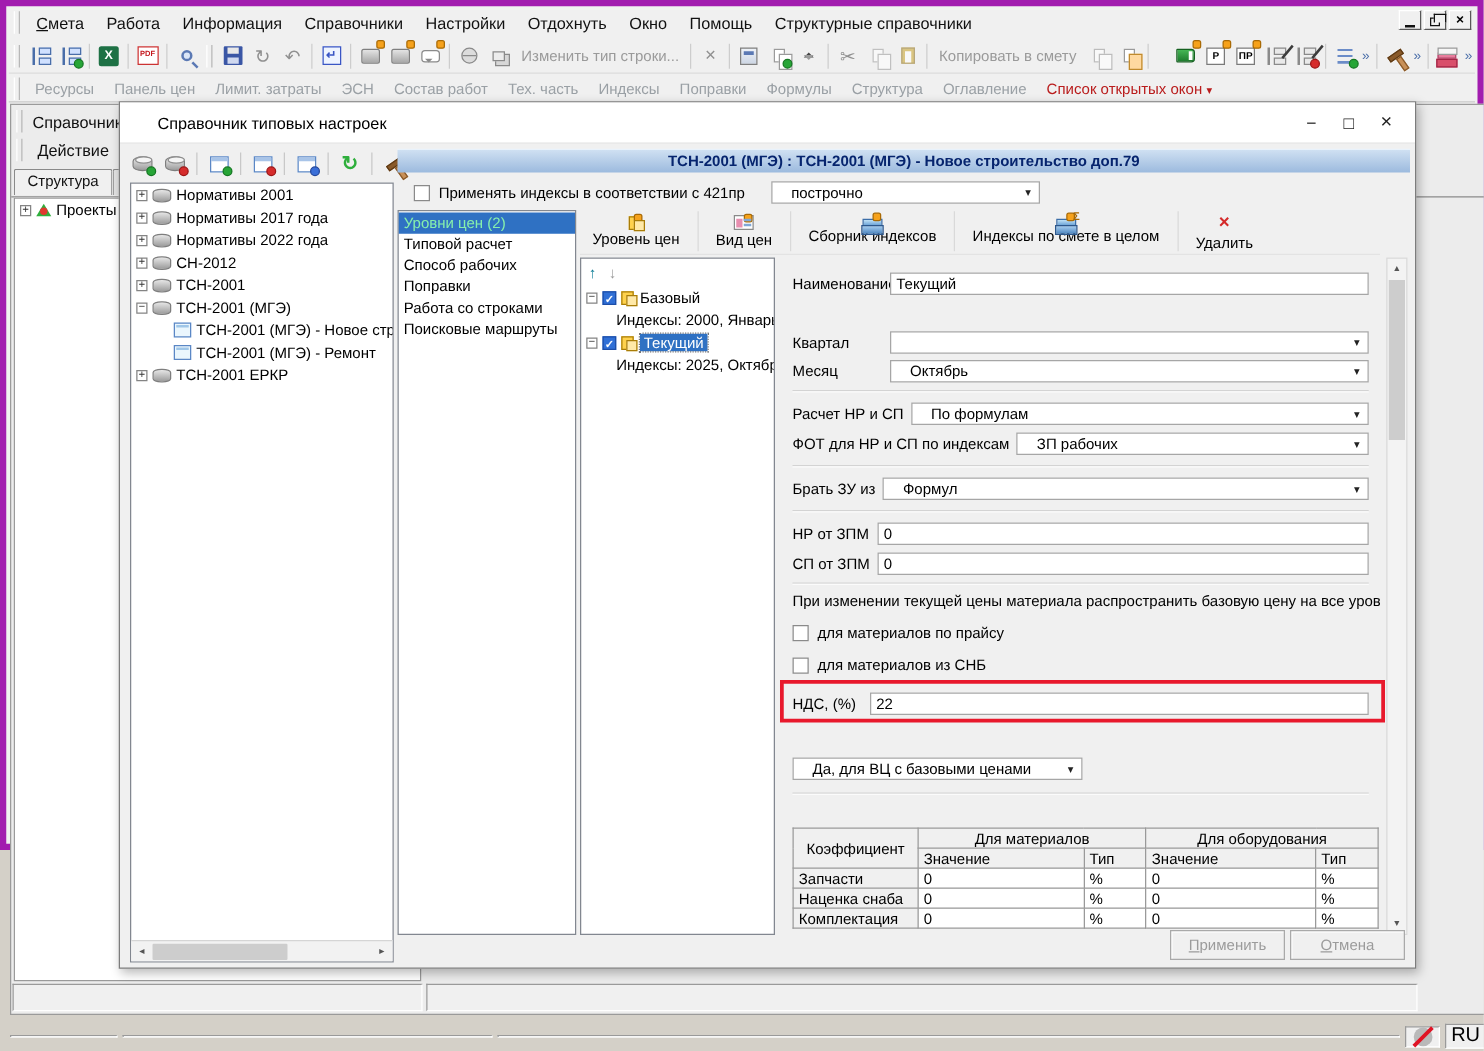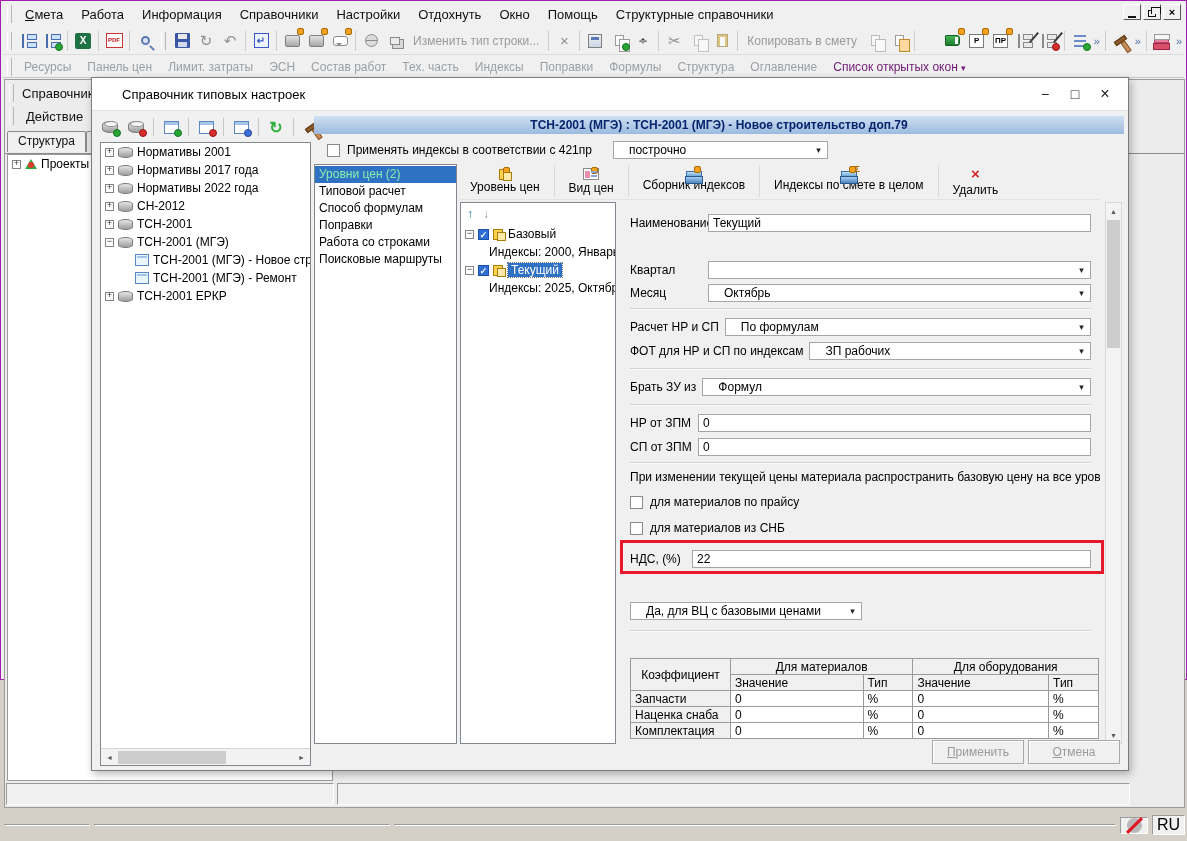--- a/index.html
+++ b/index.html
@@ -1,35 +1,35 @@
 <!DOCTYPE html>
 <html><head>
 <meta charset="utf-8">
 <style>
 *{box-sizing:border-box;margin:0;padding:0}
 body{font-family:"Liberation Sans",sans-serif;background:#d4d0c8;width:1187px;height:841px;overflow:hidden}
-.screen{position:relative;width:1187px;height:680px;background:#f0f0f0;border:1px solid #a21caf}
+.screen{position:relative;width:1187px;height:680px;background:#f0f0f0;border:5px solid #a21caf}
 
 .menubar{position:absolute;left:2px;top:2px;right:60px;height:22px;display:flex;align-items:center;font-size:13px;color:#111}
 .mi{padding:3px 9px;white-space:nowrap;display:inline-block}
 .ul::first-letter{text-decoration:underline}
 .grip{width:5px;height:18px;border-left:1px solid #fff;border-right:1px solid #b7b7b7;margin:0 4px;flex:none}
 .winctl{position:absolute;top:3px;right:5px;display:flex;gap:2px}
 .wbtn{width:18px;height:16px;background:#f0f0f0;border:1px solid;border-color:#fff #585858 #585858 #fff;display:flex;align-items:center;justify-content:center;font:bold 11px/11px "Liberation Sans",sans-serif}
 .ming{width:8px;height:2px;background:#111;margin-top:9px}
 .restg{width:8px;height:7px;border:1px solid #111;position:relative;margin-top:2px}
 .restg::before{content:'';position:absolute;left:2px;top:-4px;width:8px;height:6px;border:1px solid #111;border-bottom:none;background:#f0f0f0}
 .toolbar{position:absolute;left:2px;top:26px;right:2px;height:28px;display:flex;align-items:center;font-size:12px;border-bottom:1px solid #dcdcdc}
 .ti{width:24px;height:22px;display:flex;align-items:center;justify-content:center;position:relative;flex:none}
 .sep{width:1px;height:20px;background:#cdcdcd;margin:0 3px;flex:none}
 .glab{color:#9a9a9a;padding:0 6px;white-space:nowrap}
 .chev{color:#4a6ea9;font-size:11px;padding:0 2px}
 .panelbar{position:absolute;left:2px;top:55px;right:2px;height:22px;display:flex;align-items:center;font-size:12px;border-bottom:1px solid #c9c9c9}
 .pi{color:#9aa0a5;padding:2px 8px;white-space:nowrap}
-.pi.on{color:#701a75}
+.pi.on{color:#b91c1c}
 
 .badge{position:absolute;width:8px;height:8px;border-radius:50%;color:#fff;font:bold 7px/8px "Liberation Sans",sans-serif;text-align:center;right:1px;bottom:1px}
 .badge.add{background:#27a537;border:1px solid #157722}
 .badge.rem{background:#d62c2c;border:1px solid #9c1717}
 .badge.blu{background:#3a6fd8;border:1px solid #23479c}
 .gear{position:absolute;width:7px;height:7px;background:#f6a21c;border:1px solid #a96a05;border-radius:2px;right:0;top:-2px}
 .i-tree{width:13px;height:14px;border-left:2px solid #4a6ea9;position:relative}
 .i-tree::before,.i-tree::after{content:'';position:absolute;left:3px;width:8px;height:4px;background:#cfe0ff;border:1px solid #4a6ea9}
 .i-tree::before{top:0}.i-tree::after{bottom:0}
 .i-tree.gray{border-left-color:#8a8a8a}.i-tree.gray::before,.i-tree.gray::after{border-color:#8a8a8a;background:#e9e9e9}
@@ -454,21 +454,21 @@
       <span>Применять индексы в соответствии с 421пр</span>
       <div class="combo" style="width:215px;margin-left:14px">
         <span>построчно</span>
         <span class="arr">▾</span>
       </div>
     </div>
 
     <div class="catlist">
       <div class="ci sel">Уровни цен (2)</div>
       <div class="ci">Типовой расчет</div>
-      <div class="ci">Способ формулам</div>
+      <div class="ci">Способ рабочих</div>
       <div class="ci">Поправки</div>
       <div class="ci">Работа со строками</div>
       <div class="ci">Поисковые маршруты</div>
     </div>
 
     <div class="lvlbtns">
       <span class="lbtn">
           <span class="coins" style="position:relative">
             <span class="gear"></span>
           </span>

